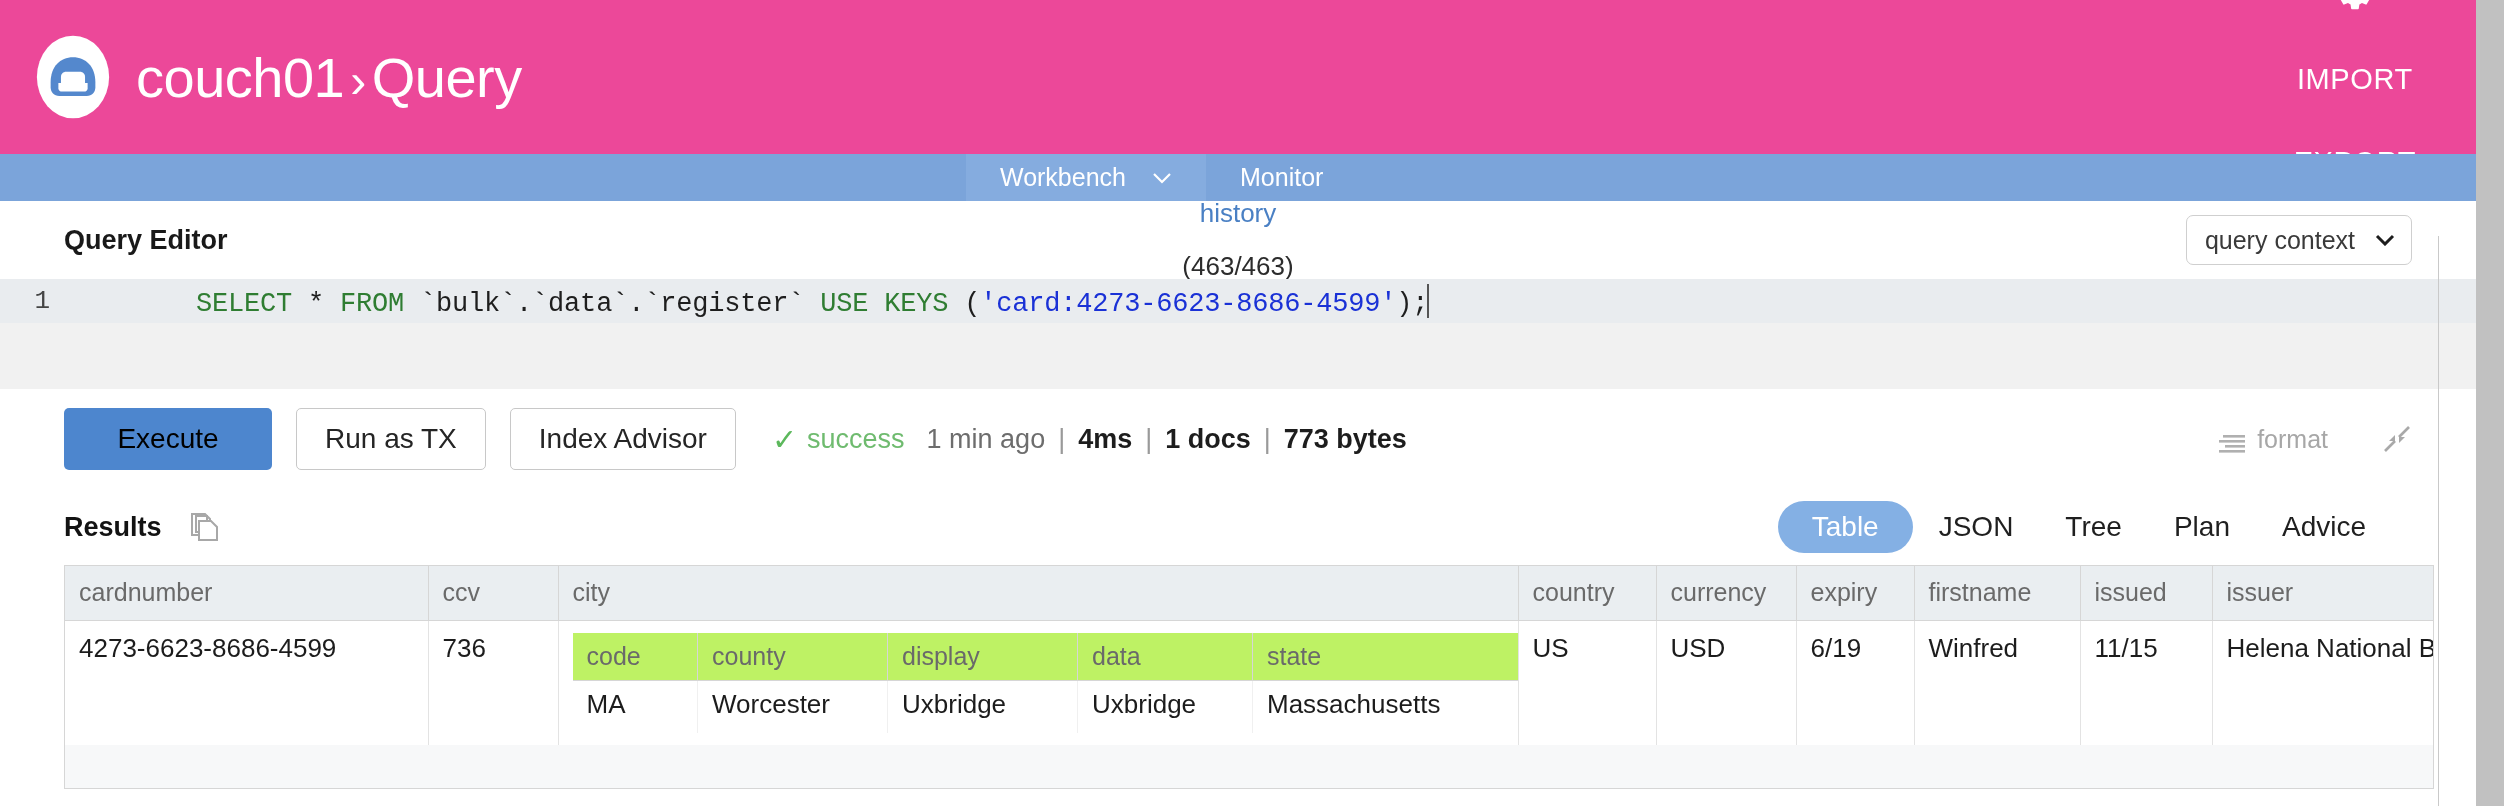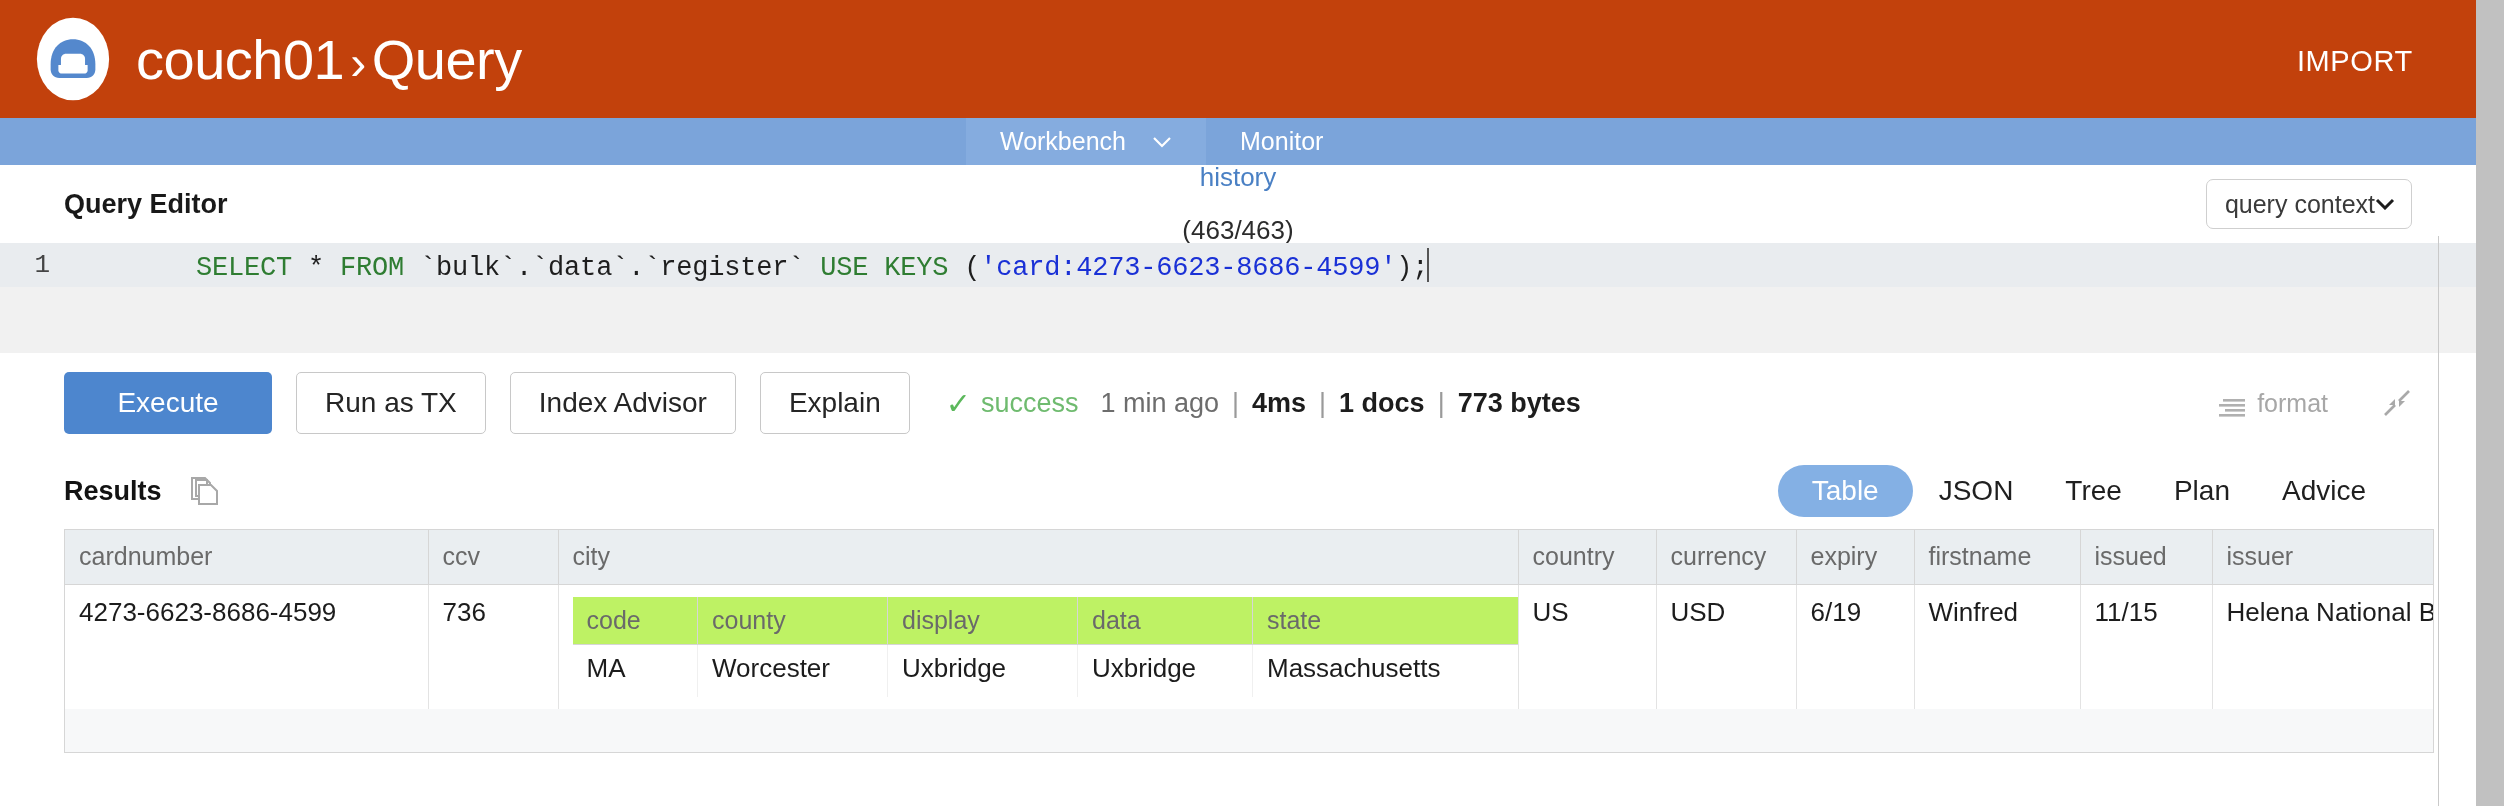--- a/index.html
+++ b/index.html
@@ -13,21 +13,21 @@
 
   
   .page-scrollbar {
     position: absolute; top: 0; right: 0; width: 28px; height: 806px;
     background: #c1c1c1;
   }
   .content-col { position:absolute; top:0; left:0; width: 2476px; height: 806px; overflow:hidden;}
 
   
   .header {
-    position: relative; height: 118px; background: #c2410c;
+    position: relative; height: 154px; background: #ec4899;
     display: flex; align-items: center;
   }
   .logo-wrap { margin-left: 30px; width: 86px; height: 86px; display:flex; align-items:center; justify-content:center;}
   .logo { width: 86px; height: 86px; display:block; }
   .brand-title {
     margin-left: 20px;
     color: #ffffff;
     font-size: 56px;
     font-weight: 400;
     letter-spacing: -0.5px;
@@ -70,21 +70,21 @@
     flex-direction:column;
   }
   .history-nav > * { pointer-events:auto; }
   .chev-side { width: 17px; height: 30px; display:block; }
   .history-link { color:#4a80c4; font-size: 26px; }
   .history-count { color:#2c2c2c; font-size: 26px; }
   .ctx-select {
     margin-left: auto;
     border: 1px solid #cfcfcf; border-radius: 7px; background: #fff;
     height: 50px; padding: 0 16px 0 18px;
-    display:flex; align-items:center; 
+    display:flex; align-items:center; gap: 20px;
     font-size: 25px; color: #3a3a3a;
   }
 
   
   .editor {
     margin: 0 0 0 0; background: #f1f1f1; height: 110px;
     position: relative;
   }
   .editor-line {
     background: #e9ecef; height: 44px; display:flex; align-items:center;
@@ -104,21 +104,21 @@
   
   .actions {
     height: 100px; display: flex; align-items: center; padding: 0 64px;
     gap: 0;
   }
   .btn {
     height: 62px; border-radius: 5px; font-size: 28px;
     display:flex; align-items:center; justify-content:center;
     padding: 0 28px; white-space: nowrap;
   }
-  .btn-primary { background: #4d86ce; color: #ffffff; min-width: 208px; }
+  .btn-primary { background: #4d86ce; color: #000000; min-width: 208px; }
   .btn-outline { background:#fff; color:#252525; border:1px solid #c8c8c8; margin-left: 24px;}
   .status { display:flex; align-items:center; margin-left: 36px; gap: 0; white-space: nowrap;}
   .check { color:#5cb85c; font-size: 30px; margin-right: 10px; }
   .status-word { color:#6fbb6f; font-size: 27px; margin-right: 22px;}
   .status-time { color:#6d6d6d; font-size: 27px; }
   .status-sep { color:#9a9a9a; font-size: 27px; padding: 0 13px;}
   .status-bold { color:#1d1d1d; font-size: 27px; font-weight: 700;}
   .actions-right { margin-left:auto; display:flex; align-items:center; gap: 54px; }
   .format-btn { display:flex; align-items:flex-end; gap:12px; color:#a7a7a7; font-size:25px;}
   .fmt-icon { width:26px; height:20px; display:block;}
@@ -243,21 +243,20 @@
       <span class="code">
         <span class="kw">SELECT</span><span class="ident"> * </span><span class="kw">FROM</span><span class="ident"> `bulk`.`data`.`register` </span><span class="kw">USE KEYS</span><span class="punct"> (</span><span class="str">'card:4273-6623-8686-4599'</span><span class="punct">);</span><span class="caret"></span>
       </span>
     </div>
   </div>
 
   <div class="actions">
     <div class="btn btn-primary">Execute</div>
     <div class="btn btn-outline">Run as TX</div>
     <div class="btn btn-outline">Index Advisor</div>
-    <div class="btn btn-outline">Explain</div>
 
     <div class="status">
       <span class="check">✓</span>
       <span class="status-word">success</span>
       <span class="status-time">1 min ago</span>
       <span class="status-sep">|</span>
       <span class="status-bold">4ms</span>
       <span class="status-sep">|</span>
       <span class="status-bold">1 docs</span>
       <span class="status-sep">|</span>

